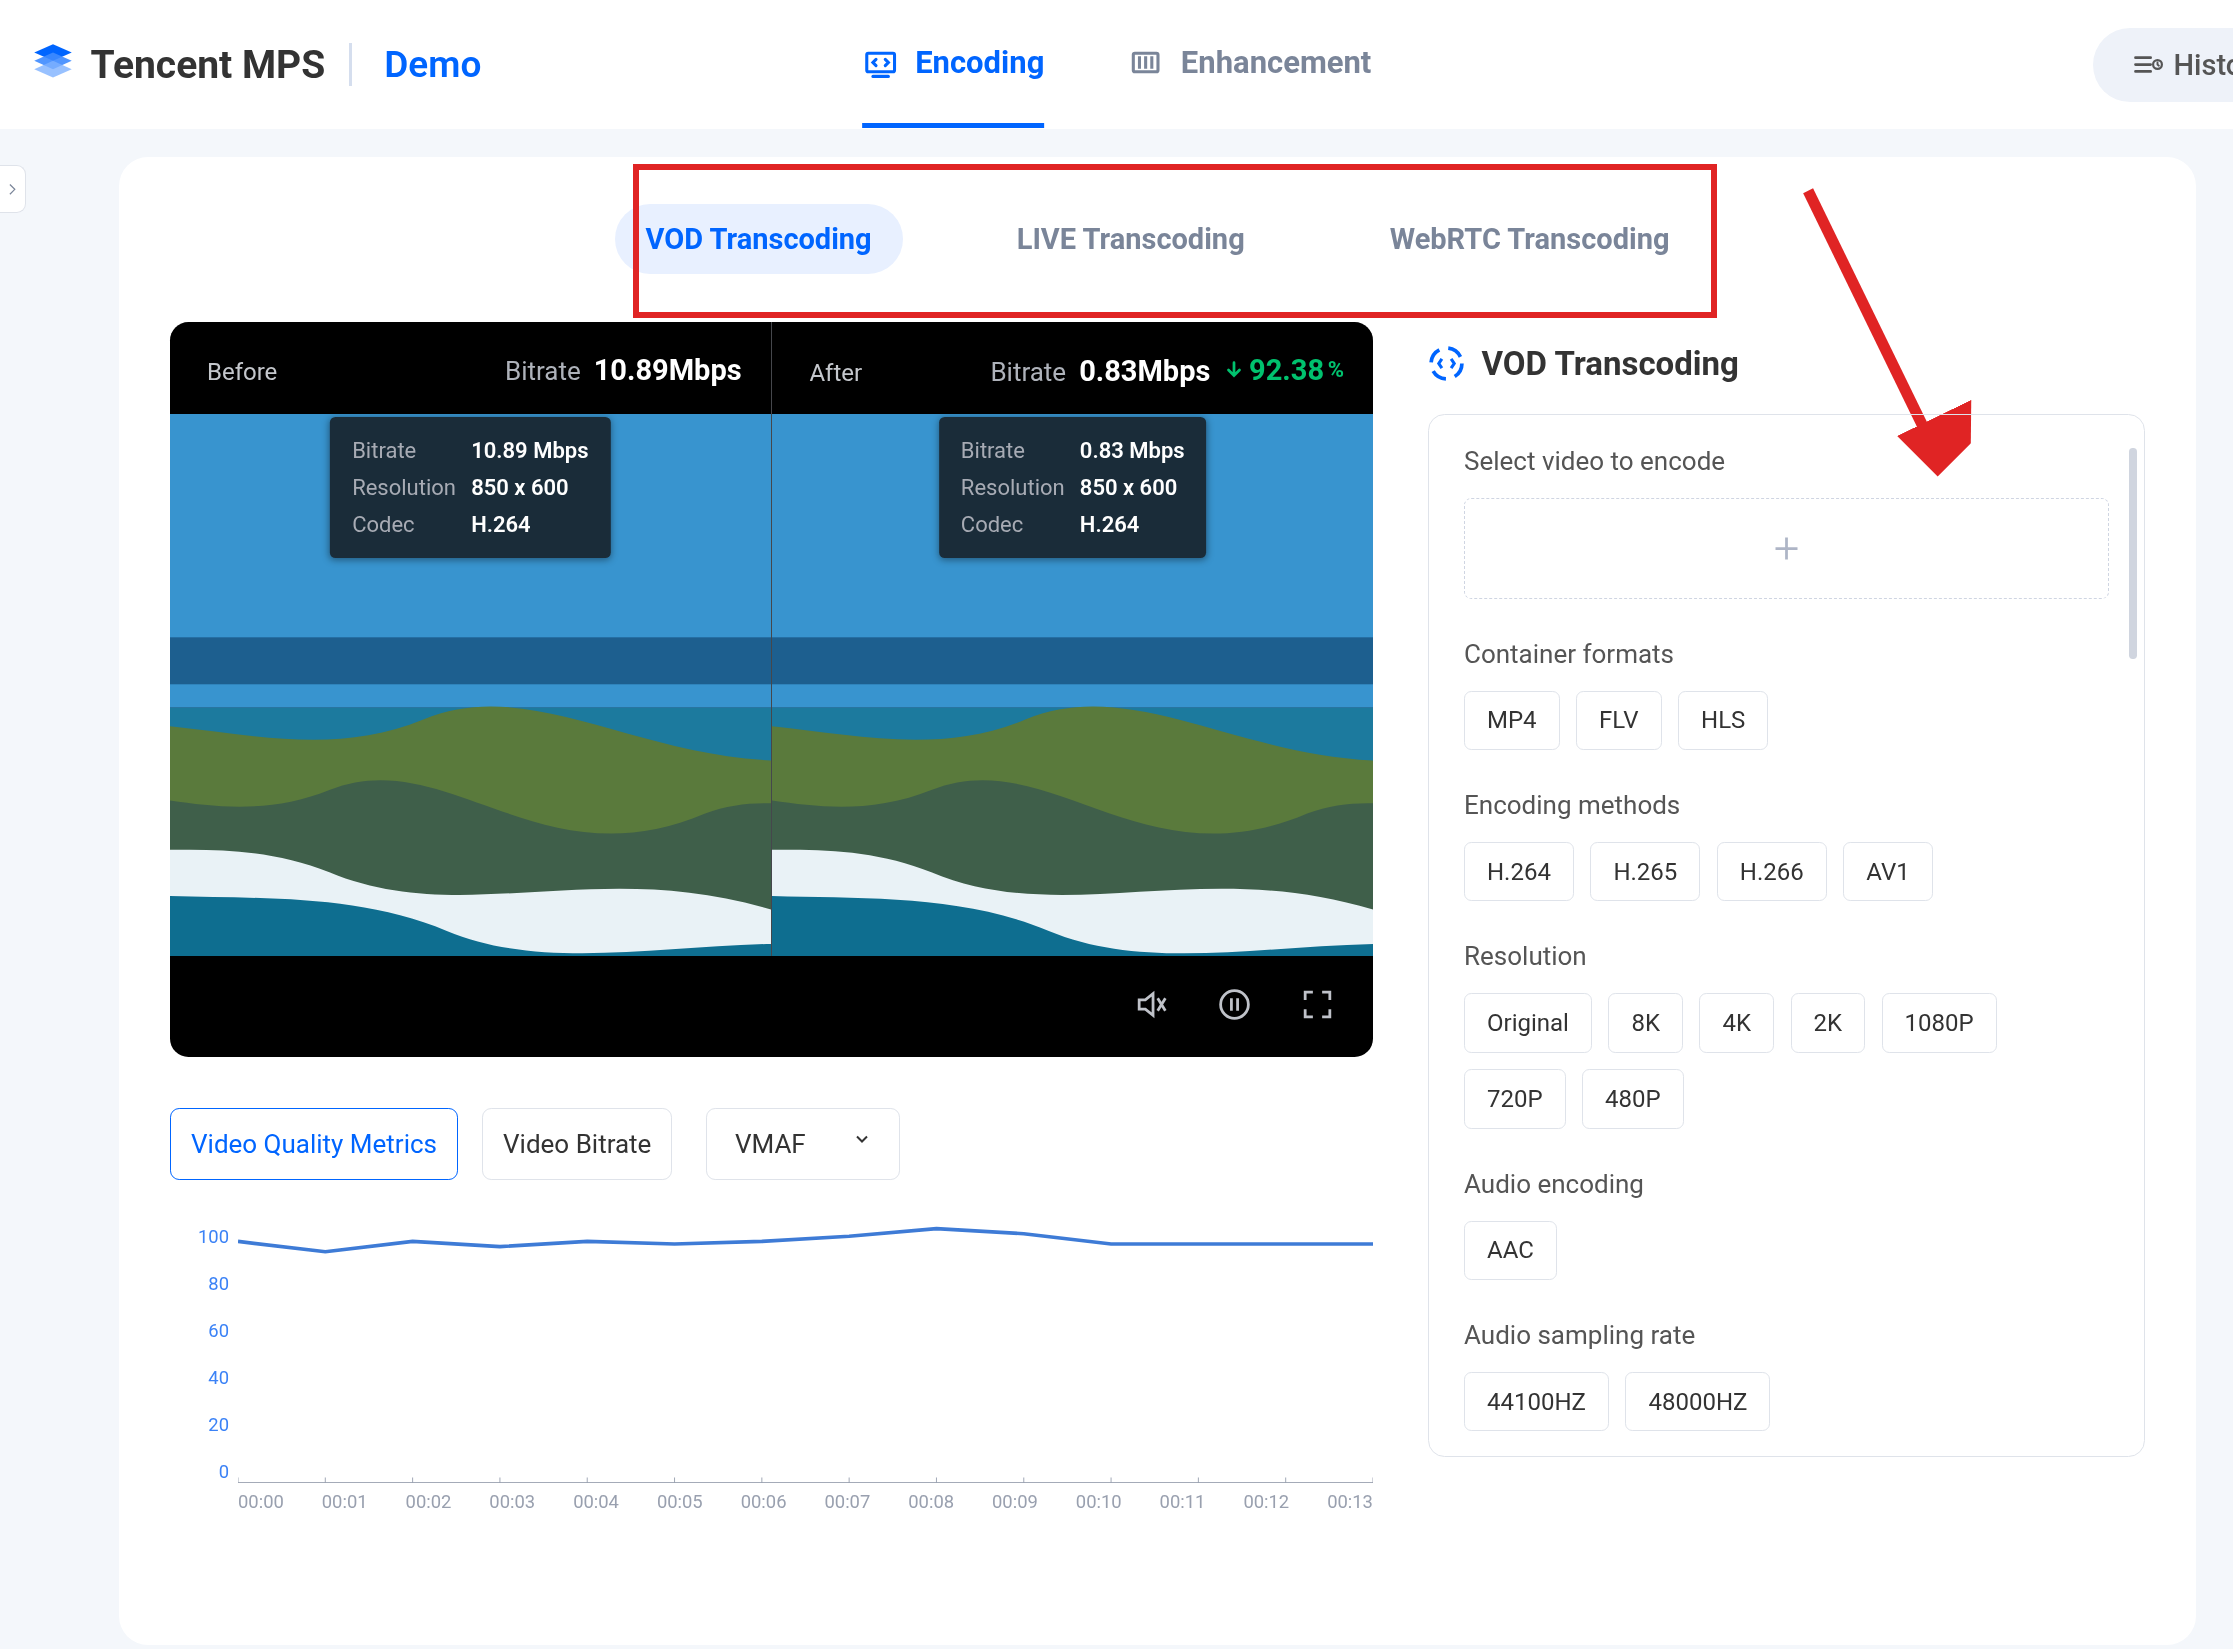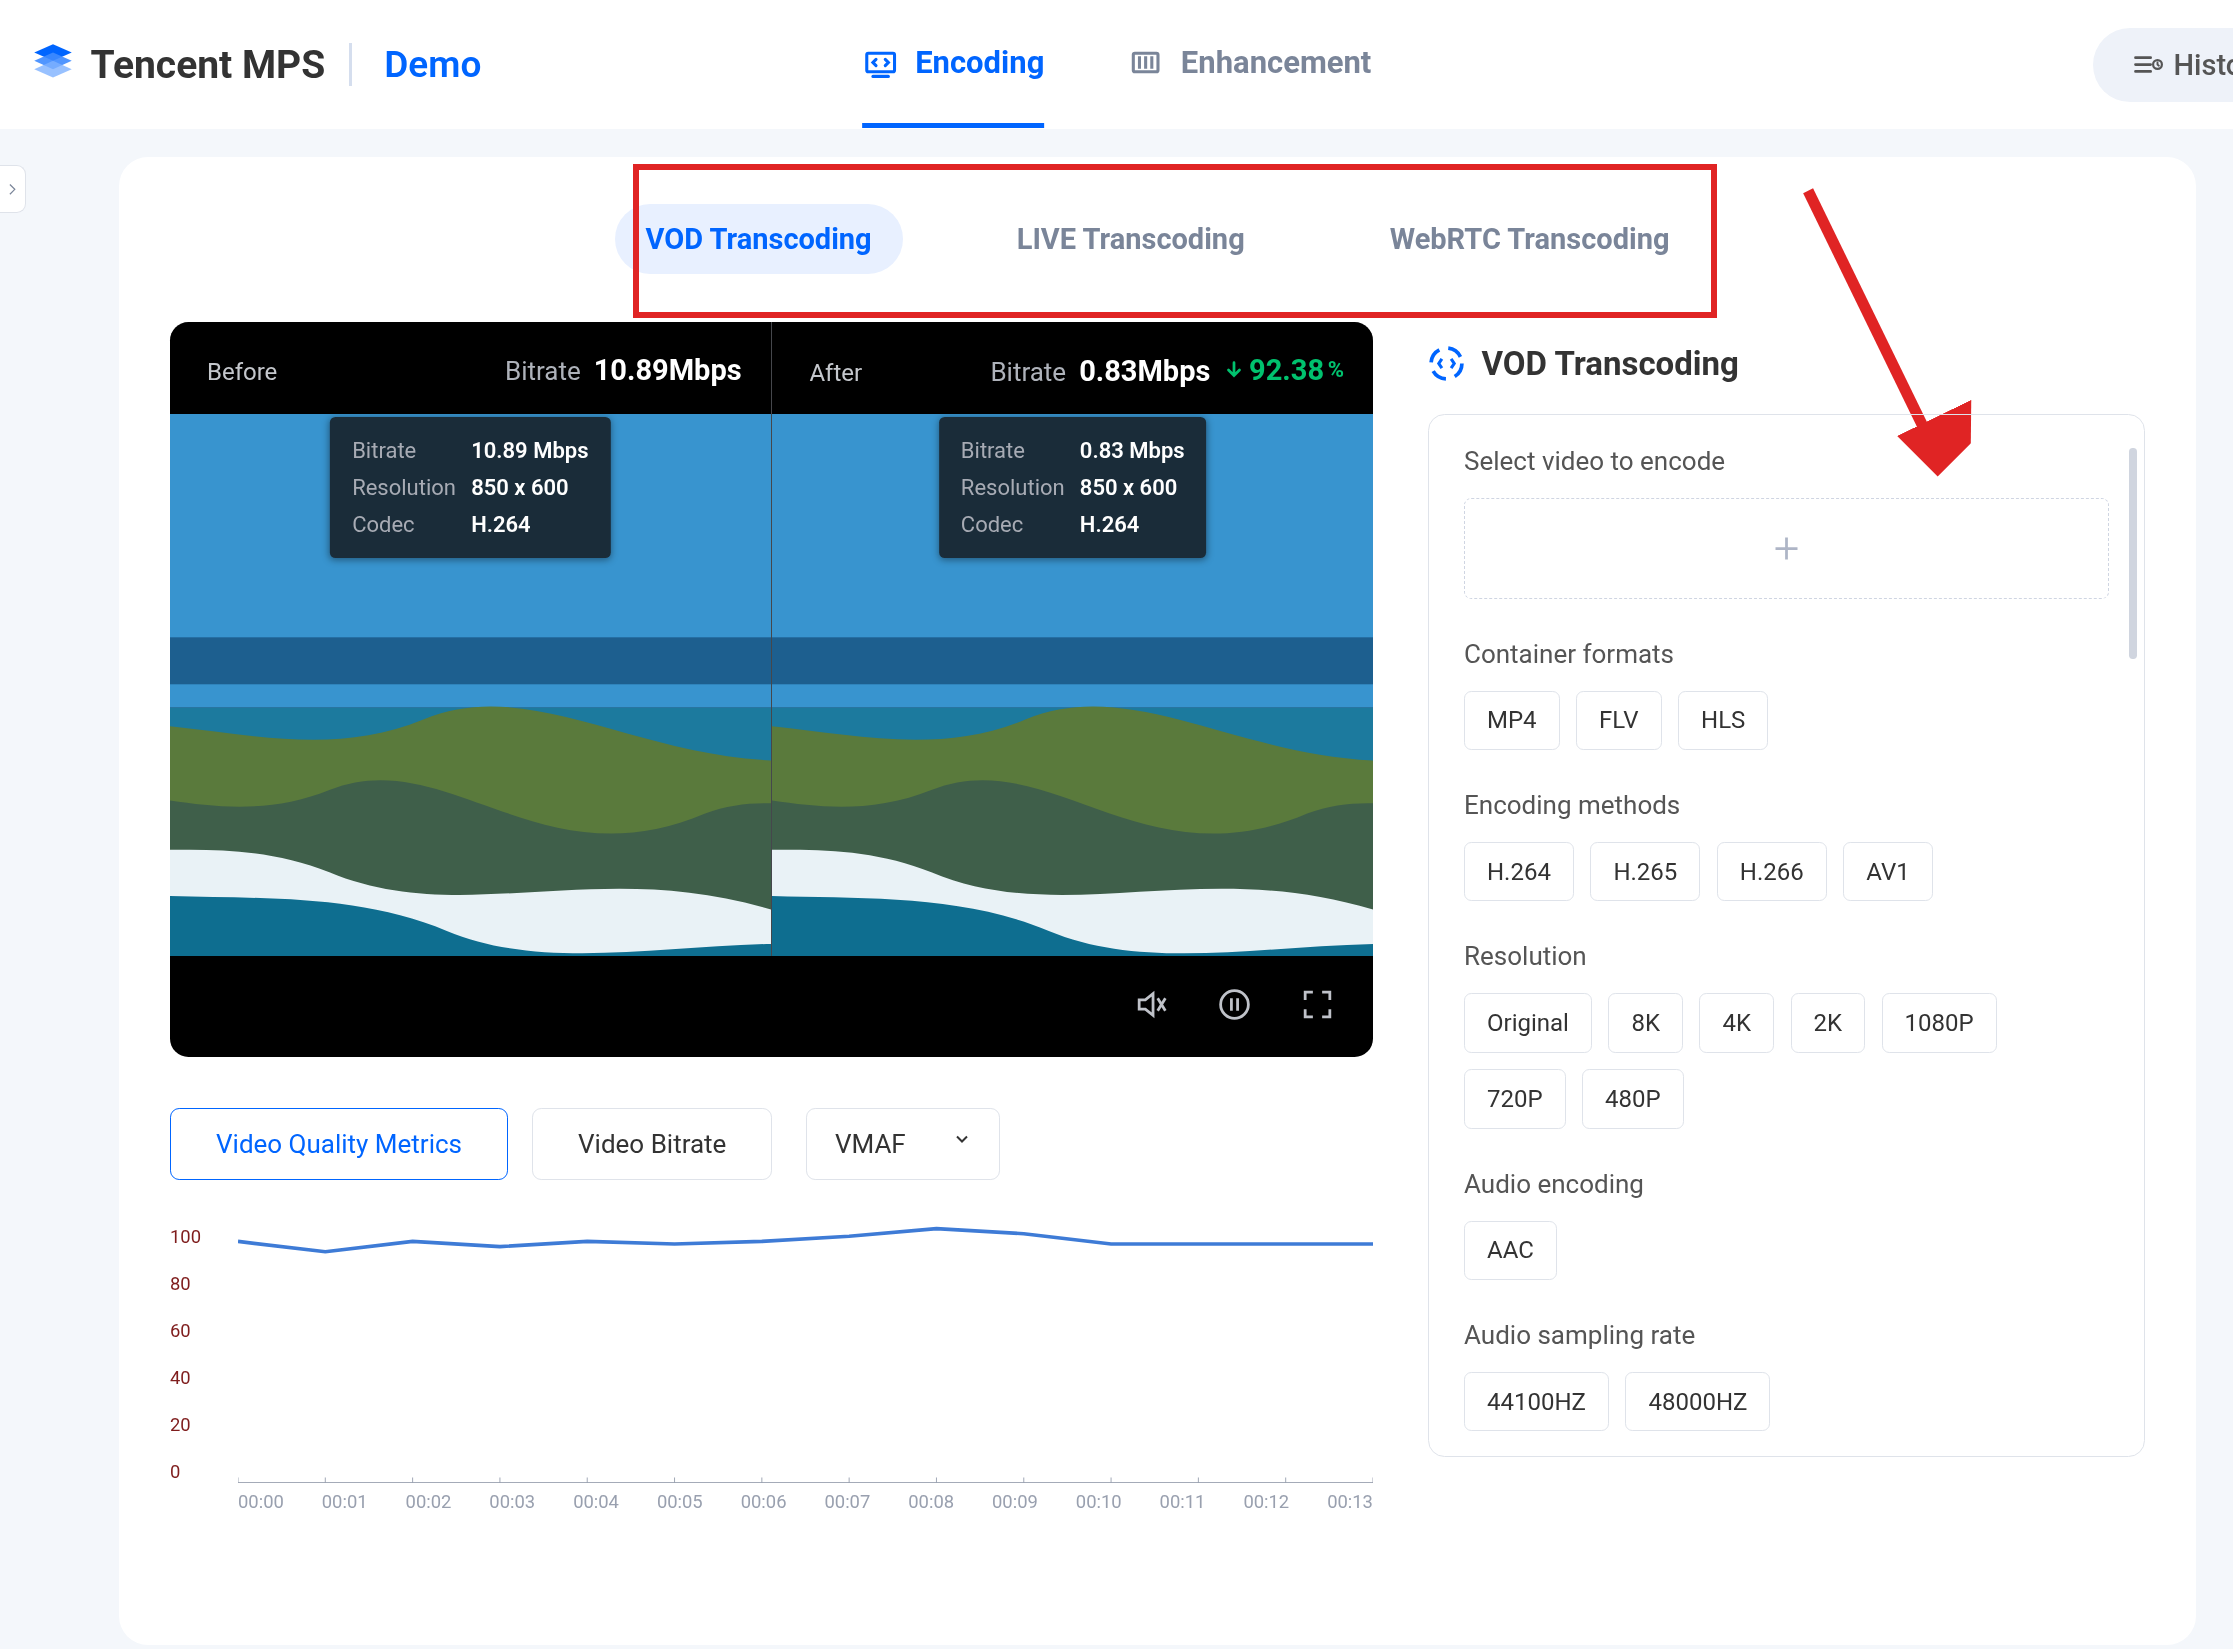--- a/index.html
+++ b/index.html
@@ -169,21 +169,21 @@
     gap: 46px; padding-right: 37px;
   }
   .vc-footer .ic { color: #bfc2c9; cursor: pointer; }
   
   .metric-row {
     margin-top: 51px;
     display: flex; align-items: center; gap: 24px;
   }
   .metric-tab {
     font-size: 26px;
-    padding: 20px 45px;
+    padding: 20px 20px;
     border-radius: 9.2px;
     border: 1.8px solid var(--border);
     background: #fff;
     cursor: pointer;
     color: var(--text);
   }
   .metric-tab.active { color: var(--blue); border-color: var(--blue); }
   .metric-select {
     display:flex; align-items:flex-start; gap:46px;
     font-size: 26px;
@@ -195,22 +195,22 @@
     margin-left: 10px;
   }
   .chart {
     margin-top: 46px;
     position: relative;
     height: 294px;
   }
   .y-axis {
     position:absolute; left:0; top:0; bottom:37px; width:59px;
     display:flex; flex-direction:column; justify-content:space-between;
-    align-items:flex-start;
-    font-size: 18.4px; color: #7f1d1d;
+    align-items:flex-end;
+    font-size: 18.4px; color: #3b82f6;
   }
   .plot {
     position:absolute; left:68px; right:0; top:0; bottom:37px;
   }
   .x-axis {
     position:absolute; left:68px; right:0; bottom:0; height:29px;
     display:flex; justify-content:space-between;
     font-size: 18.4px; color: #99a0af;
   }
   

